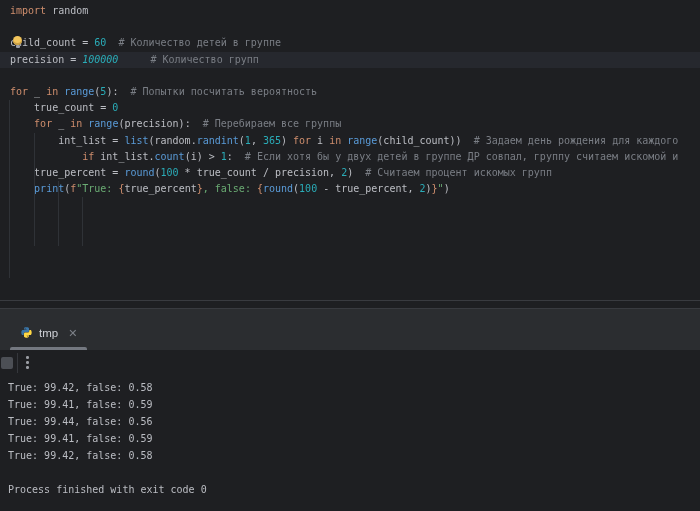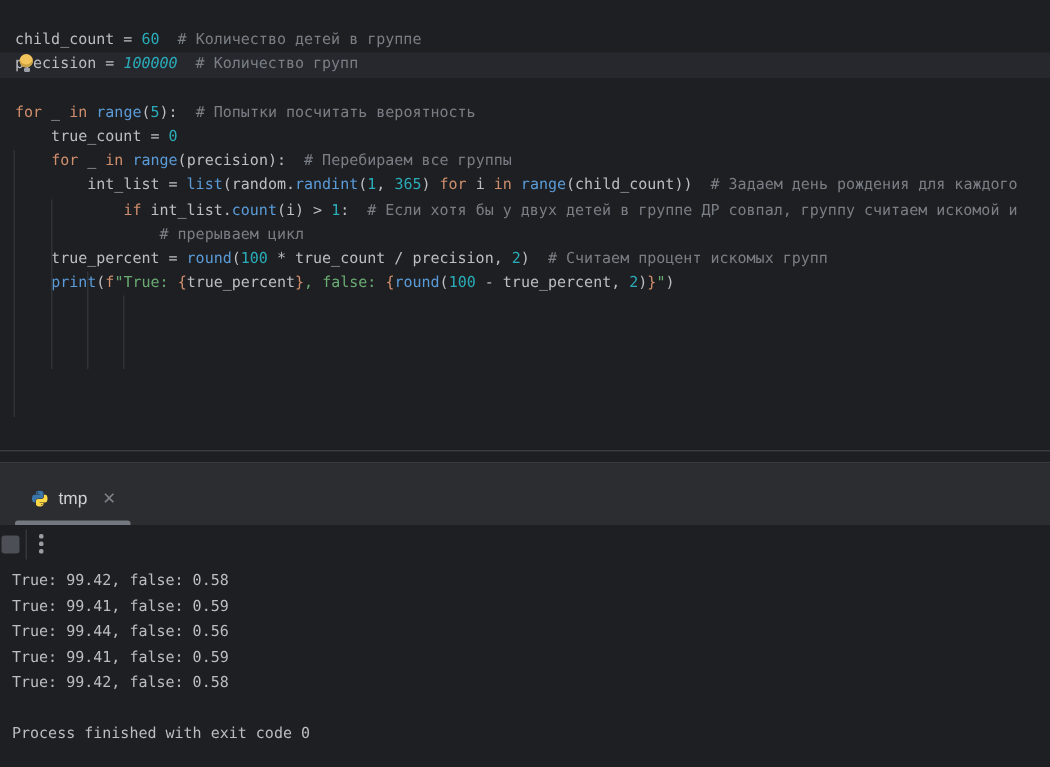--- a/index.html
+++ b/index.html
@@ -63,30 +63,30 @@
 
 <div class="screen">
 
   <div class="editor" id="editor">
     <div class="guide guide-0"></div>
     <div class="guide guide-1"></div>
     <div class="guide guide-2"></div>
     <div class="guide guide-3"></div>
     <span class="bulb"></span>
     <div id="code-lines">
+        <div class="code-line"><span style="color: rgb(207, 142, 109);">import</span><span style="color: rgb(188, 190, 196);"> random</span></div>
         <div class="code-line">&nbsp;</div>
         <div class="code-line"><span style="color: rgb(188, 190, 196);">child_count = </span><span style="color: rgb(42, 172, 184);">60</span><span style="color: rgb(122, 126, 133);">  # Количество детей в группе</span></div>
-        <div class="code-line current"><span style="color: rgb(188, 190, 196);">precision = </span><span style="color: rgb(42, 172, 184); font-style: italic;">100000</span><span style="color: rgb(122, 126, 133);">  # Количество групп</span></div>
+        <div class="code-line current"><span style="color: rgb(188, 190, 196);">precision = </span><span style="color: rgb(42, 172, 184); font-style: italic;">100000</span><span style="color: rgb(122, 126, 133); margin-left: 20px;">  # Количество групп</span></div>
         <div class="code-line">&nbsp;</div>
         <div class="code-line"><span style="color: rgb(207, 142, 109);">for</span><span style="color: rgb(188, 190, 196);"> _ </span><span style="color: rgb(207, 142, 109);">in</span><span style="color: rgb(188, 190, 196);"> </span><span style="color: rgb(90, 155, 216);">range</span><span style="color: rgb(188, 190, 196);">(</span><span style="color: rgb(42, 172, 184);">5</span><span style="color: rgb(188, 190, 196);">):</span><span style="color: rgb(122, 126, 133);">  # Попытки посчитать вероятность</span></div>
         <div class="code-line"><span style="color: rgb(188, 190, 196);">    true_count = </span><span style="color: rgb(42, 172, 184);">0</span></div>
         <div class="code-line"><span style="color: rgb(188, 190, 196);">    </span><span style="color: rgb(207, 142, 109);">for</span><span style="color: rgb(188, 190, 196);"> _ </span><span style="color: rgb(207, 142, 109);">in</span><span style="color: rgb(188, 190, 196);"> </span><span style="color: rgb(90, 155, 216);">range</span><span style="color: rgb(188, 190, 196);">(precision):</span><span style="color: rgb(122, 126, 133);">  # Перебираем все группы</span></div>
         <div class="code-line"><span style="color: rgb(188, 190, 196);">        int_list = </span><span style="color: rgb(90, 155, 216);">list</span><span style="color: rgb(188, 190, 196);">(random.</span><span style="color: rgb(90, 155, 216);">randint</span><span style="color: rgb(188, 190, 196);">(</span><span style="color: rgb(42, 172, 184);">1</span><span style="color: rgb(188, 190, 196);">, </span><span style="color: rgb(42, 172, 184);">365</span><span style="color: rgb(188, 190, 196);">) </span><span style="color: rgb(207, 142, 109);">for</span><span style="color: rgb(188, 190, 196);"> i </span><span style="color: rgb(207, 142, 109);">in</span><span style="color: rgb(188, 190, 196);"> </span><span style="color: rgb(90, 155, 216);">range</span><span style="color: rgb(188, 190, 196);">(child_count))</span><span style="color: rgb(122, 126, 133);">  # Задаем день рождения для каждого</span></div>
         <div class="code-line"><span style="color: rgb(188, 190, 196);">            </span><span style="color: rgb(207, 142, 109);">if</span><span style="color: rgb(188, 190, 196);"> int_list.</span><span style="color: rgb(90, 155, 216);">count</span><span style="color: rgb(188, 190, 196);">(i) &gt; </span><span style="color: rgb(42, 172, 184);">1</span><span style="color: rgb(188, 190, 196);">:</span><span style="color: rgb(122, 126, 133);">  # Если хотя бы у двух детей в группе ДР совпал, группу считаем искомой и</span></div>
-        <div class="code-line"><span style="color: rgb(122, 126, 133);">                # прерываем цикл</span></div>
         <div class="code-line"><span style="color: rgb(188, 190, 196);">    true_percent = </span><span style="color: rgb(90, 155, 216);">round</span><span style="color: rgb(188, 190, 196);">(</span><span style="color: rgb(42, 172, 184);">100</span><span style="color: rgb(188, 190, 196);"> * true_count / precision, </span><span style="color: rgb(42, 172, 184);">2</span><span style="color: rgb(188, 190, 196);">)</span><span style="color: rgb(122, 126, 133);">  # Считаем процент искомых групп</span></div>
         <div class="code-line"><span style="color: rgb(188, 190, 196);">    </span><span style="color: rgb(90, 155, 216);">print</span><span style="color: rgb(188, 190, 196);">(</span><span style="color: rgb(207, 142, 109);">f</span><span style="color: rgb(106, 171, 115);">"True: </span><span style="color: rgb(207, 142, 109);">{</span><span style="color: rgb(188, 190, 196);">true_percent</span><span style="color: rgb(207, 142, 109);">}</span><span style="color: rgb(106, 171, 115);">, false: </span><span style="color: rgb(207, 142, 109);">{</span><span style="color: rgb(90, 155, 216);">round</span><span style="color: rgb(188, 190, 196);">(</span><span style="color: rgb(42, 172, 184);">100</span><span style="color: rgb(188, 190, 196);"> - true_percent, </span><span style="color: rgb(42, 172, 184);">2</span><span style="color: rgb(188, 190, 196);">)</span><span style="color: rgb(207, 142, 109);">}</span><span style="color: rgb(106, 171, 115);">"</span><span style="color: rgb(188, 190, 196);">)</span></div>
       </div>
   </div>
 
   <div class="splitter"></div>
 
   <div class="run-header">
     <div class="run-tab">
       <svg class="py-icon" viewBox="0 0 128 128">

